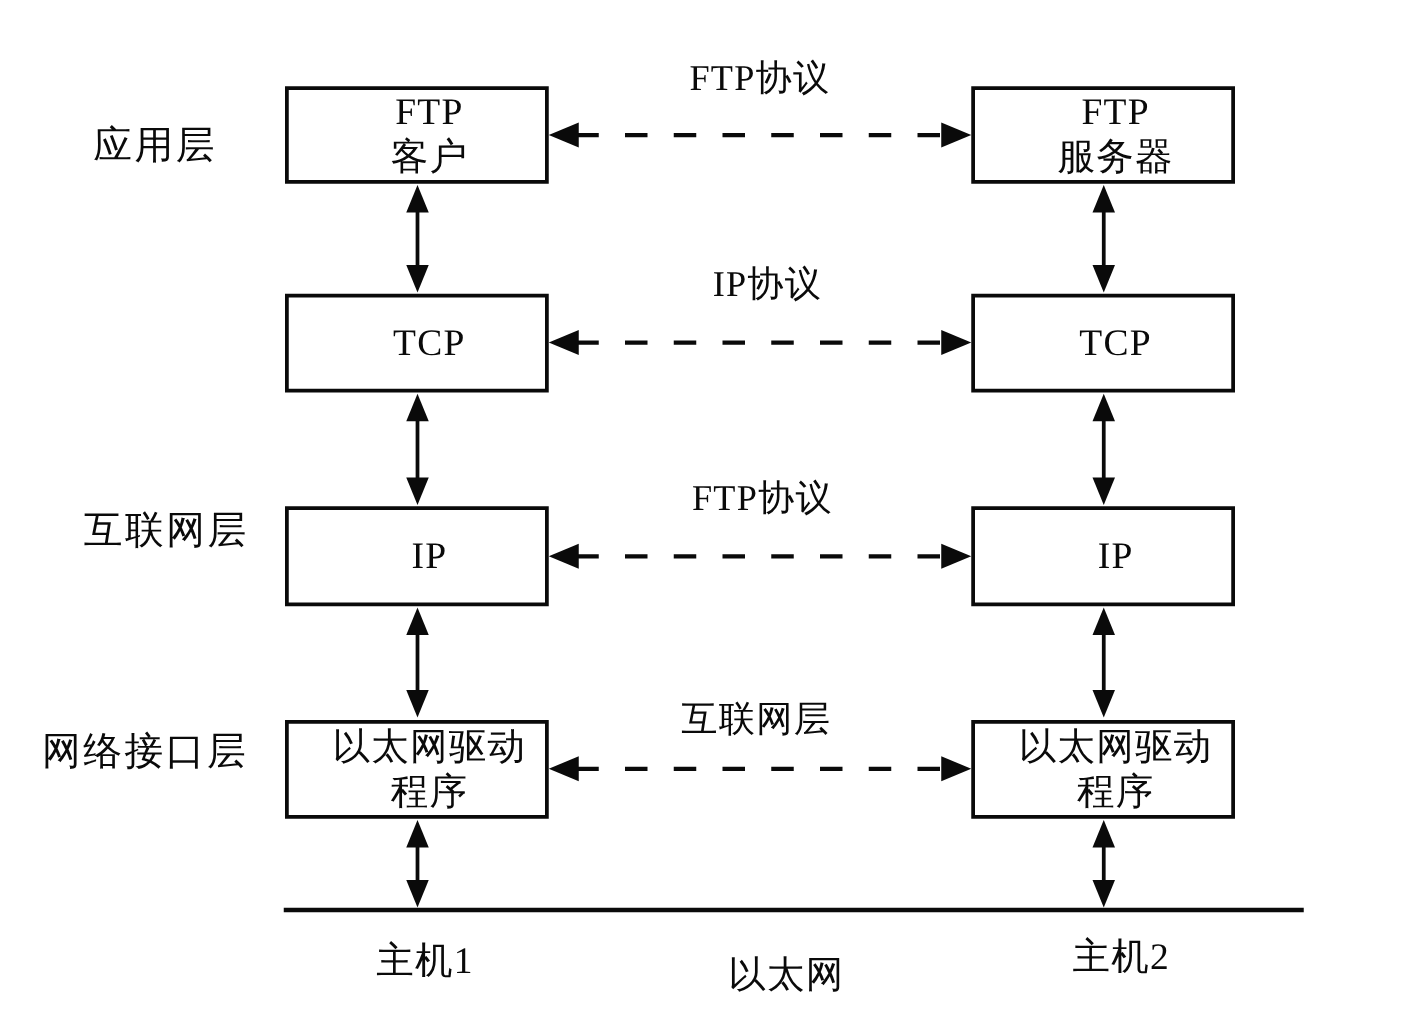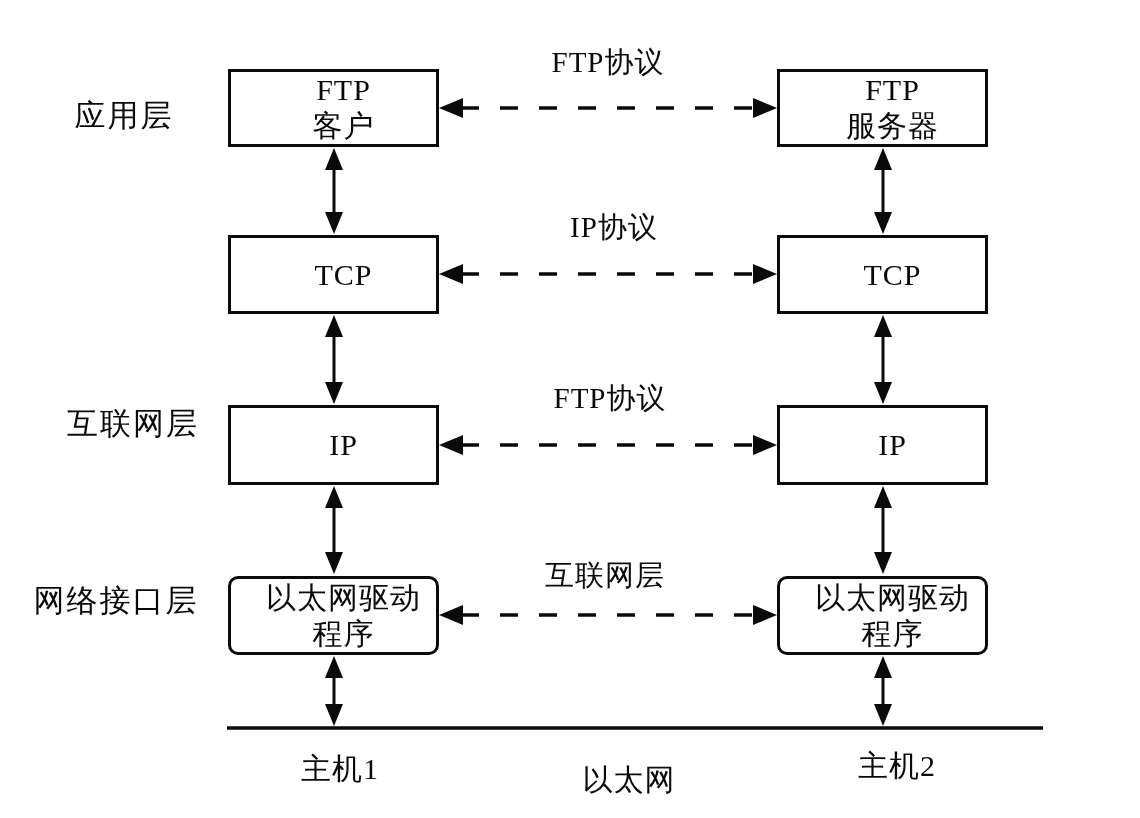--- a/index.html
+++ b/index.html
@@ -11,21 +11,21 @@
   #arrow-layer { position:absolute; left:0; top:0; width:1140px; height:818px; }
   .box {
     position:absolute; box-sizing:border-box; width:211px;
     border:3px solid #0a0a0a; background:#ffffff;
     display:flex; flex-direction:column; justify-content:center; align-items:center;
     text-align:center; font-size:30px; line-height:36px; letter-spacing:1px;padding-left:20px;
   }
   .r1 { top:69px;  height:78px; }
   .r2 { top:235px; height:79px; }
   .r3 { top:405px; height:80px; }
-  .r4 { top:576px; height:79px;border-radius:10px; }
+  .r4 { top:576px; height:79px; }
   .host1 { left:228px; }
   .host2 { left:777px; }
   .label {
     position:absolute; transform:translate(-50%,-50%);
     white-space:nowrap; text-align:center;
   }
   .layer-label  { font-size:31px; letter-spacing:2px; }
   .proto-label  { font-size:29px; letter-spacing:1px; }
   .bottom-label { font-size:30px; letter-spacing:1px; }
 </style>

